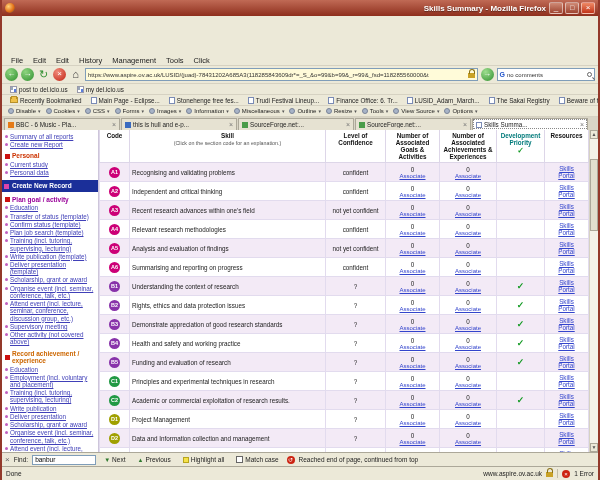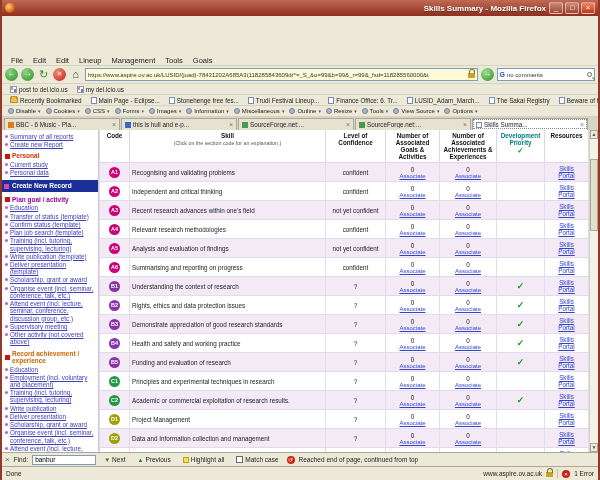--- a/index.html
+++ b/index.html
@@ -114,24 +114,24 @@
       <span class="wbtn min"></span>
       <span class="wbtn max"></span>
       <span class="wbtn close"></span>
     </span>
   </div>
 
   <div class="menubar">
       <span class="menu-item">File</span>
       <span class="menu-item">Edit</span>
       <span class="menu-item">Edit</span>
-      <span class="menu-item">Lineup</span>
+      <span class="menu-item">History</span>
       <span class="menu-item">Management</span>
       <span class="menu-item">Tools</span>
-      <span class="menu-item">Goals</span>
+      <span class="menu-item">Click</span>
     </div>
 
   <div class="navbar">
     <span class="navbtn back"></span>
     <span class="navbtn fwd"></span>
     <span class="navbtn reload"></span>
     <span class="navbtn stop"></span>
     <span class="navbtn home"></span>
     <span class="urlbar">
       <input value="https://www.aspire.ov.ac.uk/LUSID/(juad)-78431202A685A3(118285843609dr*=_S_&amp;o=99&amp;b=99&amp;_r=99&amp;_fsd=118285560000&amp;t" style="">

